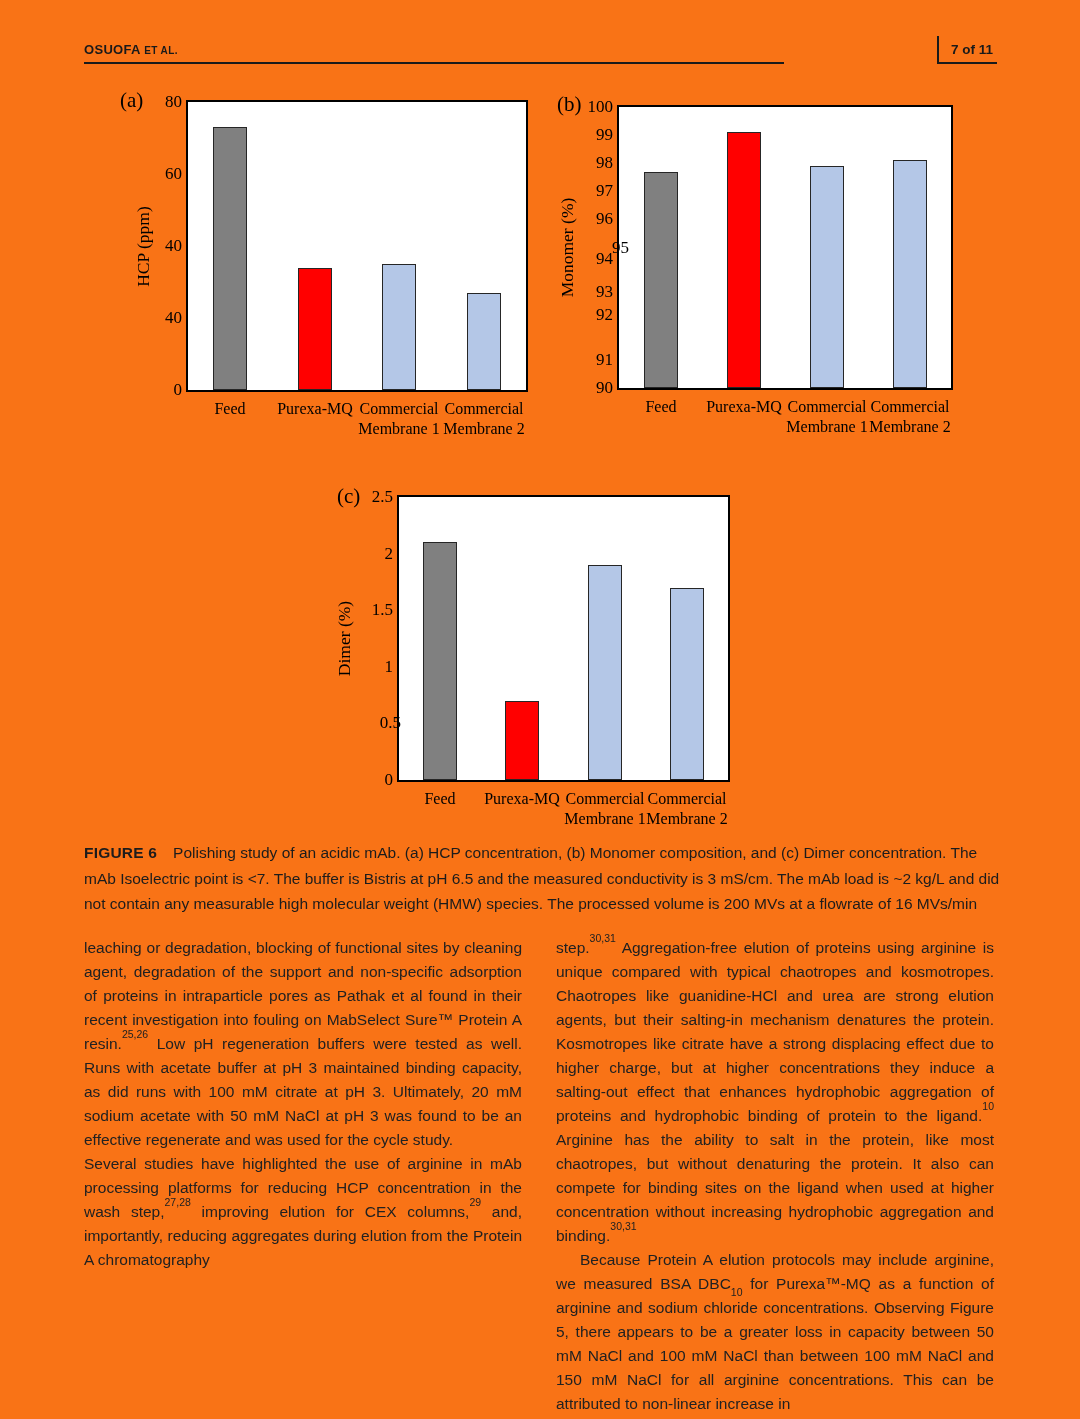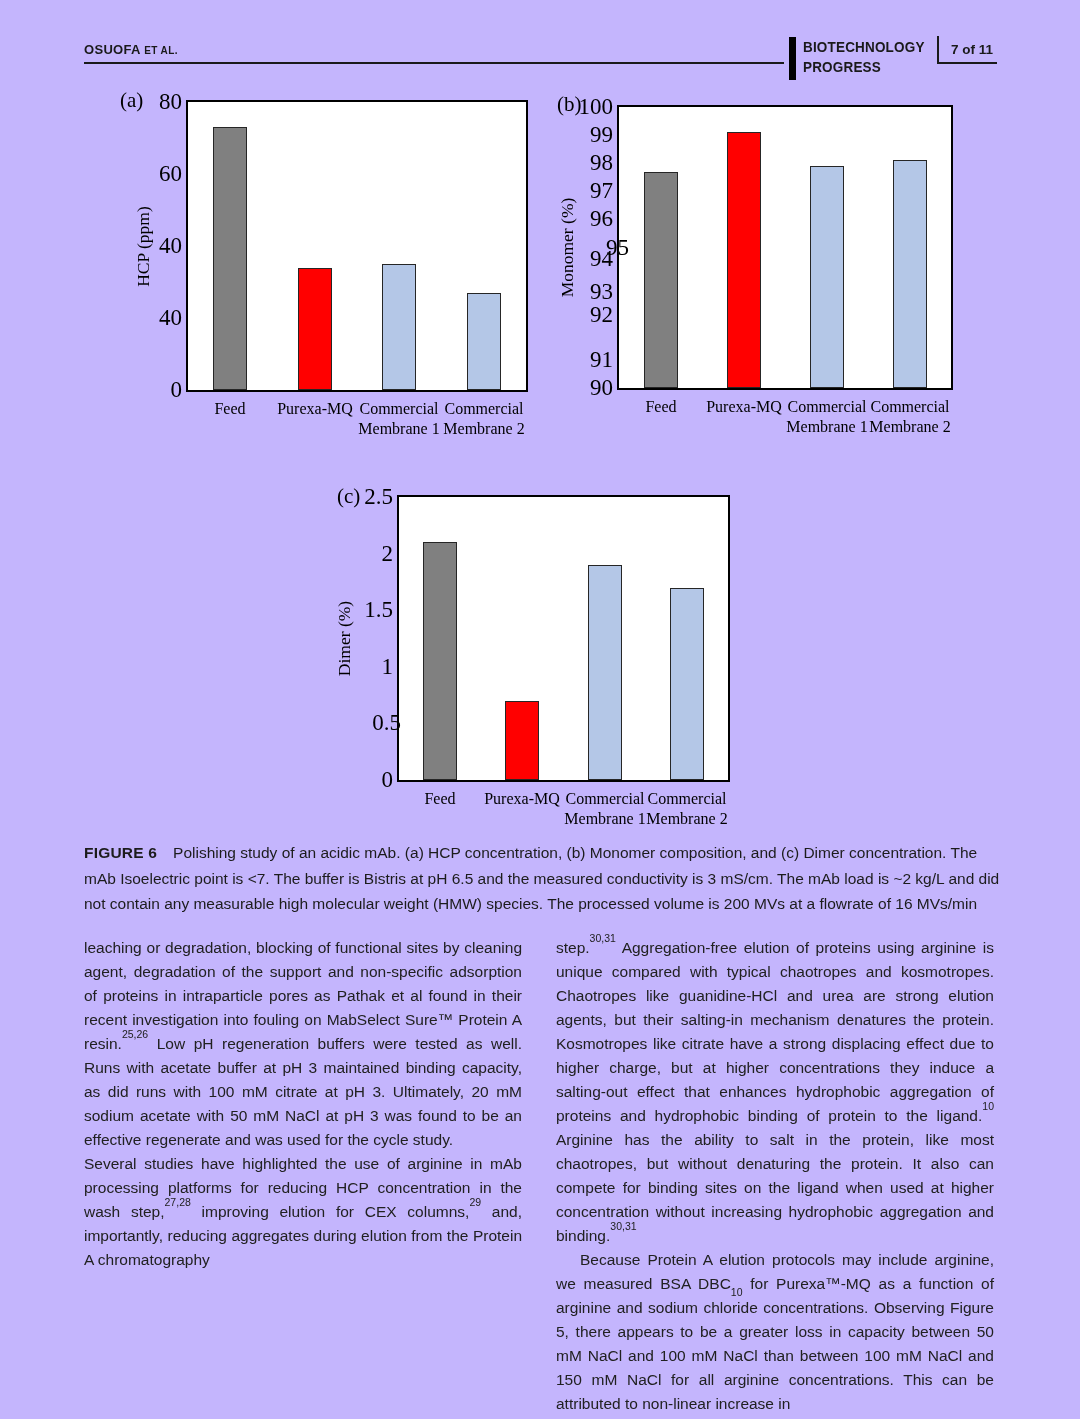--- a/index.html
+++ b/index.html
@@ -1,37 +1,37 @@
 <!DOCTYPE html>
 <html><head>
 <meta charset="utf-8">
 <style>
   html,body{margin:0;padding:0;background:#ffffff;}
-  .page{position:relative;width:1080px;height:1419px;background:#c4b5fd;overflow:hidden;
+  .page{position:relative;width:1080px;height:1419px;background:#f97316;overflow:hidden;
         font-family:"Liberation Sans",sans-serif;color:#1f1f1f;}
 
   
   .hdr-authors{position:absolute;left:84px;top:42px;font-size:13px;font-weight:700;color:#1a1a1a;letter-spacing:.3px;}
   .hdr-authors .etal{font-size:10px;font-weight:700;letter-spacing:.4px;}
   .hdr-rule-left{position:absolute;left:84px;top:62px;width:700px;height:1.5px;background:#1a1a1a;}
   .hdr-rule-right{position:absolute;left:937px;top:62px;width:60px;height:1.5px;background:#1a1a1a;}
   .logo{position:absolute;left:789px;top:37px;display:flex;align-items:flex-start;}
   .logo-bar{width:7px;height:43px;background:#000;margin-right:7px;}
   .logo-text{font-size:15px;font-weight:700;line-height:20px;letter-spacing:.2px;
              transform:scaleX(.9);transform-origin:left top;white-space:nowrap;color:#1a1a1a;}
   .hdr-divider{position:absolute;left:937px;top:36px;width:1.5px;height:26px;background:#1a1a1a;}
   .hdr-pageinfo{position:absolute;left:951px;top:42px;font-size:13.5px;font-weight:700;color:#1a1a1a;}
 
   
   .chart{position:absolute;font-family:"Liberation Serif",serif;color:#000;}
   .plot{position:absolute;border:2px solid #000;background:#fff;box-sizing:border-box;}
   .panel-label{position:absolute;font-size:21px;}
   .ylabel-wrap{position:absolute;width:30px;display:flex;align-items:center;justify-content:center;}
   .ylabel{transform:rotate(-90deg);white-space:nowrap;font-size:17.5px;}
-  .ytick{position:absolute;width:44px;text-align:right;font-size:23px;line-height:20px;}
+  .ytick{position:absolute;width:44px;text-align:right;font-size:17px;line-height:20px;}
   .bar{position:absolute;border:1.5px solid #262626;box-sizing:border-box;}
   .xlabel{position:absolute;text-align:center;font-size:16px;line-height:20px;white-space:pre-line;}
 
   
   .caption{position:absolute;left:84px;top:840px;width:922px;font-size:15.5px;line-height:25.5px;color:#1c1c1c;}
   .caption strong{margin-right:16px;letter-spacing:.2px;}
 
   
   .col{position:absolute;top:936px;width:438px;}
   .col-left{left:84px;}
@@ -49,27 +49,20 @@
 <body>
 
 <div class="page">
 
   <div class="hdr-authors">
     <span>OSUOFA</span>
     <span class="etal">ET AL.</span>
   </div>
   <div class="hdr-rule-left"></div>
   <div class="hdr-rule-right"></div>
-  <div class="logo">
-    <div class="logo-bar"></div>
-    <div class="logo-text">
-      <div>BIOTECHNOLOGY</div>
-      <div>PROGRESS</div>
-    </div>
-  </div>
   <div class="hdr-divider"></div>
   <div class="hdr-pageinfo">7 of 11</div>
 
   <div class="chart" style="left:84px;top:84px;width:460px;height:362px;">
     <div class="panel-label" style="left:36px;top:4px;">(a)</div>
     <div class="ylabel-wrap" style="left:44px;top:16px;height:292px;">
       <span class="ylabel">HCP (ppm)</span>
     </div>
     <div class="plot" style="left:102px;top:16px;width:342px;height:292px;"></div>
   <div class="ytick" style="left: 54px; top: 296px;">0</div>

